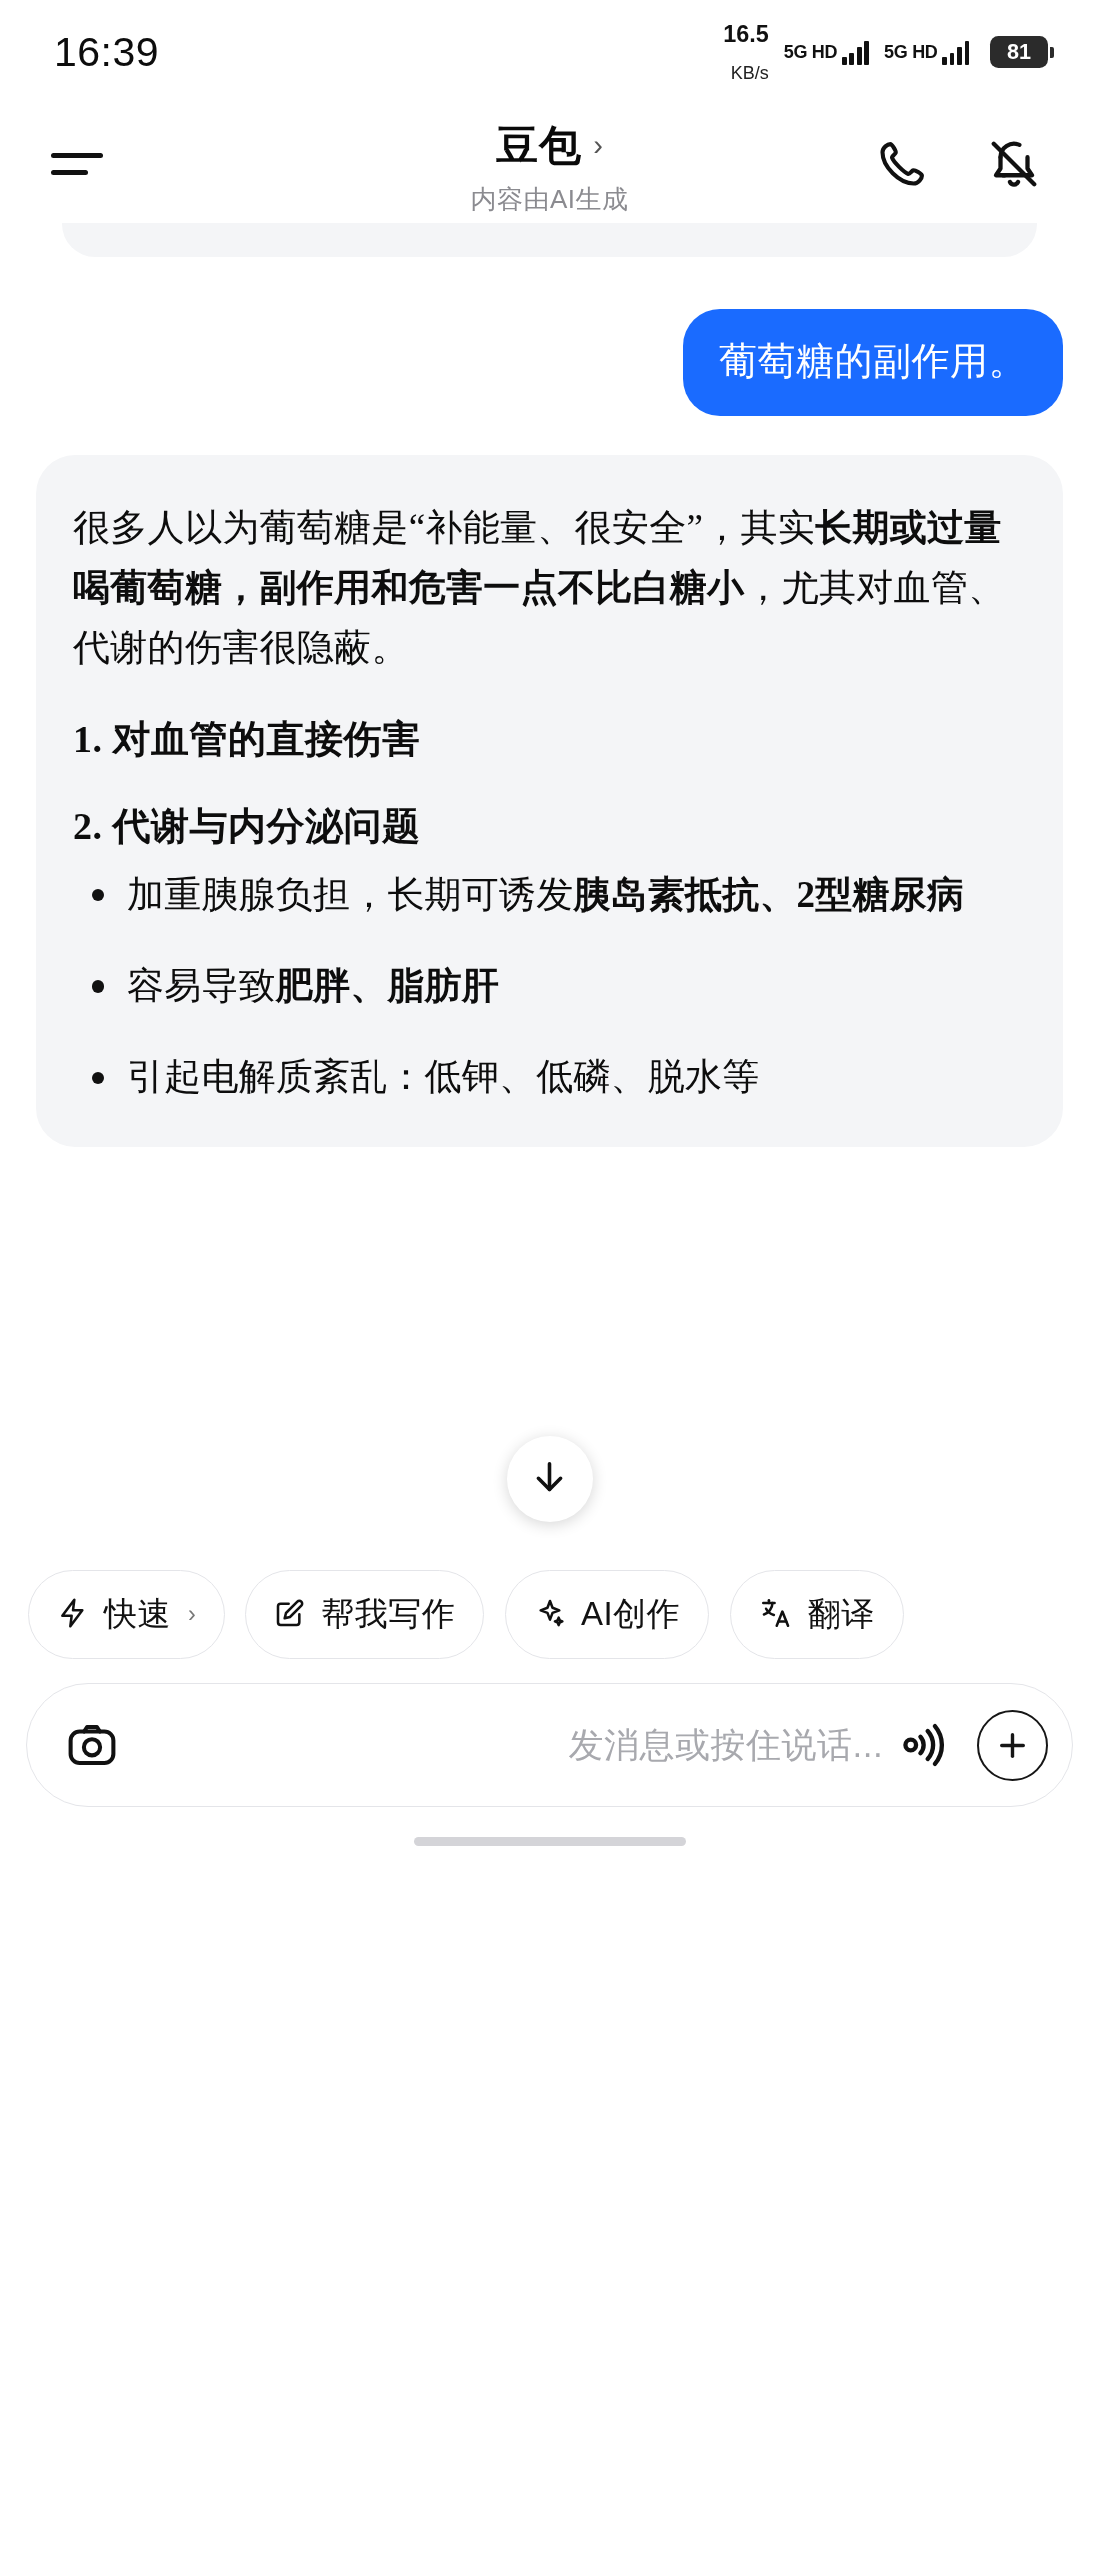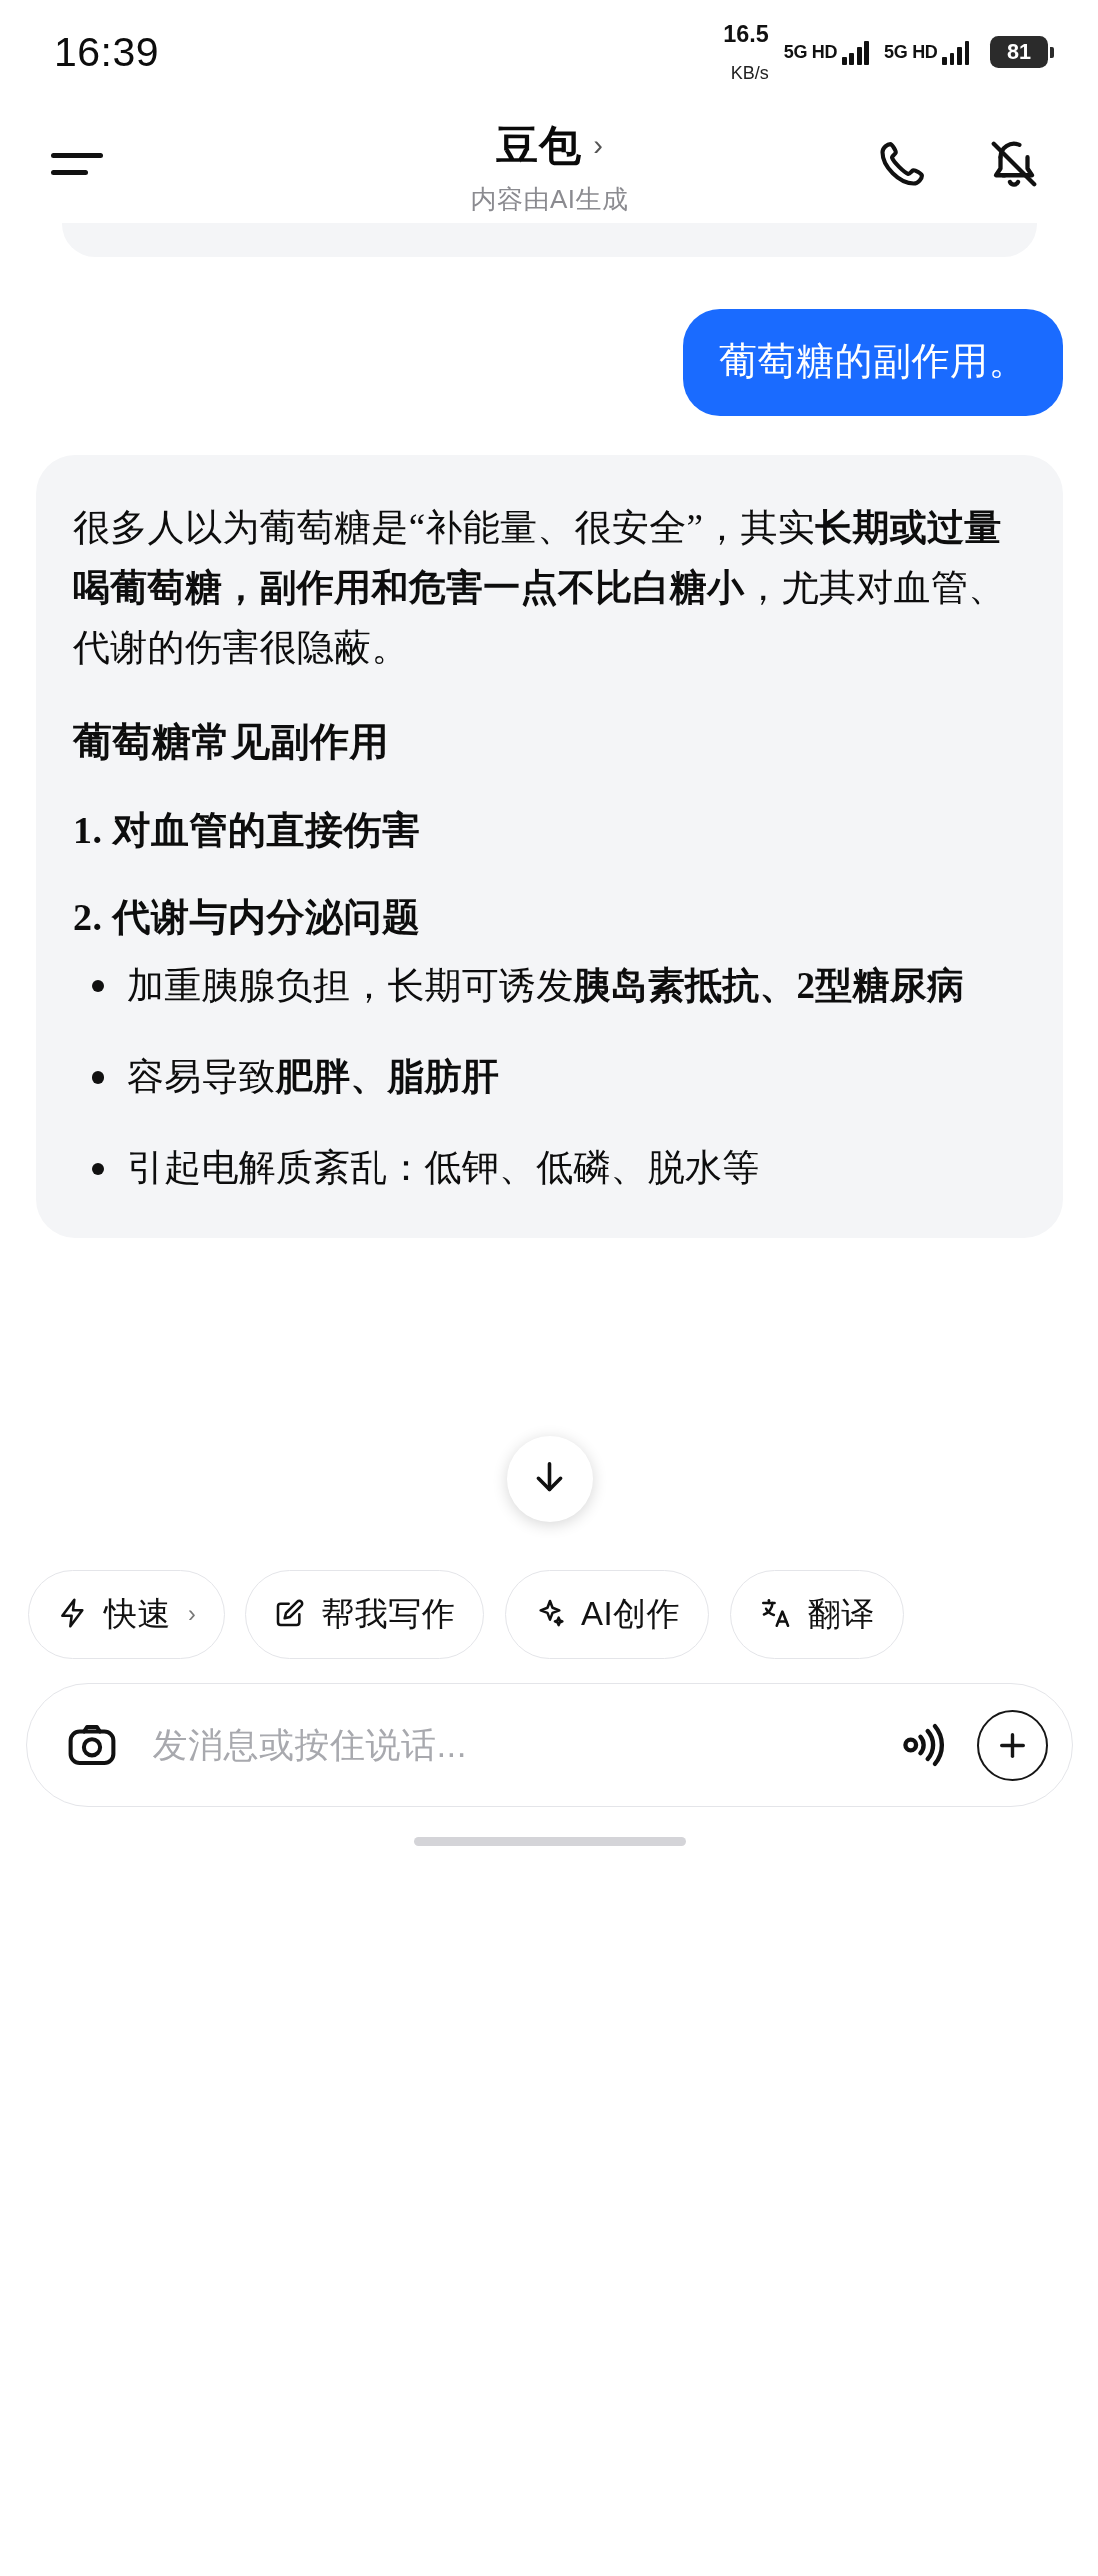--- a/index.html
+++ b/index.html
@@ -228,20 +228,21 @@
   .inputbar {
     flex: 0 0 auto;
     margin: 7.5px 26px 0;
     height: 124px;
     border: 1.9px solid #e4e5e9;
     border-radius: 62px;
     display: flex;
     align-items: center;
     padding: 0 24.4px 0 28px;
     background: #fff;
+    text-align: right;
   }
   .camera-btn { width: 73px; height: 73px; display:flex; align-items:center; justify-content:center; }
   .msg-input {
     flex: 1 1 auto;
     font-size: 35px;
     color: #a8a9ae;
     padding-left: 24.4px;
     letter-spacing: 0.5px;
   }
   .right-icons { display: flex; align-items: center; gap: 24.4px; }
@@ -333,21 +334,20 @@
 
     <div class="row-user">
       <div class="bubble-user">葡萄糖的副作用。</div>
     </div>
 
     <div class="bubble-ai">
       <p class="p">
         <span>很多人以为葡萄糖是“补能量、很安全”，其实</span><b>长期或过量喝葡萄糖，副作用和危害一点不比白糖小</b><span>，尤其对血管、代谢的伤害很隐蔽。</span>
       </p>
 
-      <div class="h-big">葡萄糖常见副作用</div>
 
       <div class="h-num">1. 对血管的直接伤害</div>
 
       <div class="h-num">2. 代谢与内分泌问题</div>
       <ul class="list">
         <li>
           <span>加重胰腺负担，长期可诱发</span><b>胰岛素抵抗、2型糖尿病</b>
         </li>
         <li>
           <span>容易导致</span><b>肥胖、脂肪肝</b>

